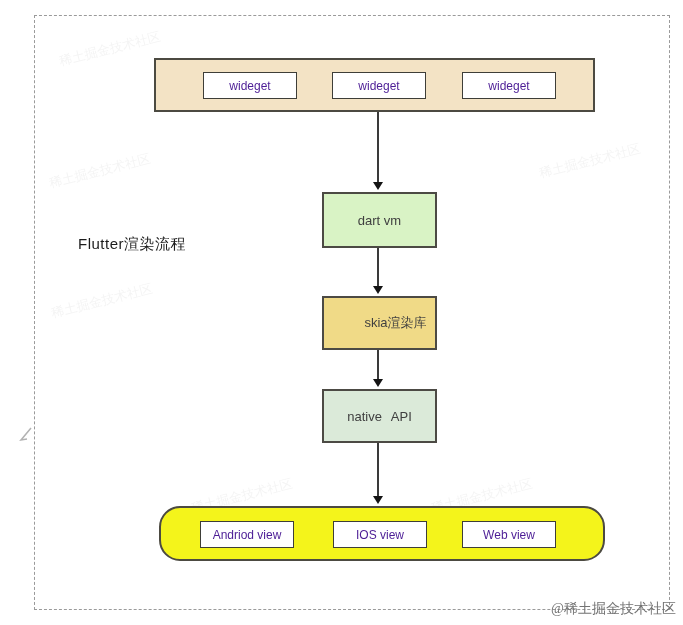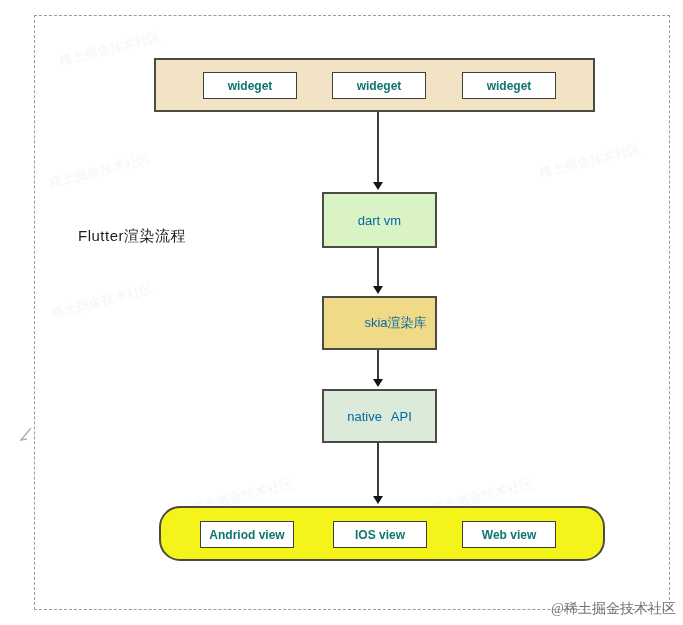--- a/index.html
+++ b/index.html
@@ -14,21 +14,21 @@
 
   .dashed-frame {
     position: absolute;
     left: 34px; top: 15px; width: 636px; height: 595px;
     border: 1px dashed #9a9a9a;
     box-sizing: border-box;
   }
 
   .diagram-title {
     position: absolute;
-    left: 78px; top: 227px;
+    left: 78px; top: 235px;
     font-size: 15px; color: #1c1c1c;
     letter-spacing: 0.5px;
   }
 
   .container-box {
     position: absolute;
     box-sizing: border-box;
     border: 2px solid #4c4a41;
   }
   .widget-container {
@@ -41,37 +41,37 @@
     border-radius: 21px;
   }
 
   .inner-box {
     position: absolute;
     top: 13px; width: 94px; height: 27px;
     background: #ffffff;
     border: 1.5px solid #3e3e38;
     box-sizing: border-box;
     display: flex; align-items: center; justify-content: center;
-    font-size: 12px; color: #0f766e; font-weight: bold;
+    font-size: 12px; color: #4c1d95;
   }
   .widget-container .inner-box { top: 12px; }
   .ib-1 { left: 47px; }
   .ib-2 { left: 176px; }
   .ib-3 { left: 306px; }
   .pb-1 { left: 39px; }
   .pb-2 { left: 172px; }
   .pb-3 { left: 301px; }
 
   .flow-node {
     position: absolute;
     left: 322px; width: 115px;
     box-sizing: border-box;
     border: 2px solid #4c4a44;
     display: flex; align-items: center; justify-content: center;
-    font-size: 13px; color: #0369a1;
+    font-size: 13px; color: #404040;
   }
   .node-dartvm { top: 192px; height: 56px; background: #d9f3c5; }
   .node-skia   { top: 296px; height: 54px; background: #f0da87; padding-left: 32px; }
   .node-native { top: 389px; height: 54px; background: #dbead9; word-spacing: 6px; }
 
   .arrow { position: absolute; left: 373px; width: 10px; }
   .arrow .line {
     position: absolute; left: 4px; top: 0;
     width: 1.5px; background: #3a3a3a;
   }

